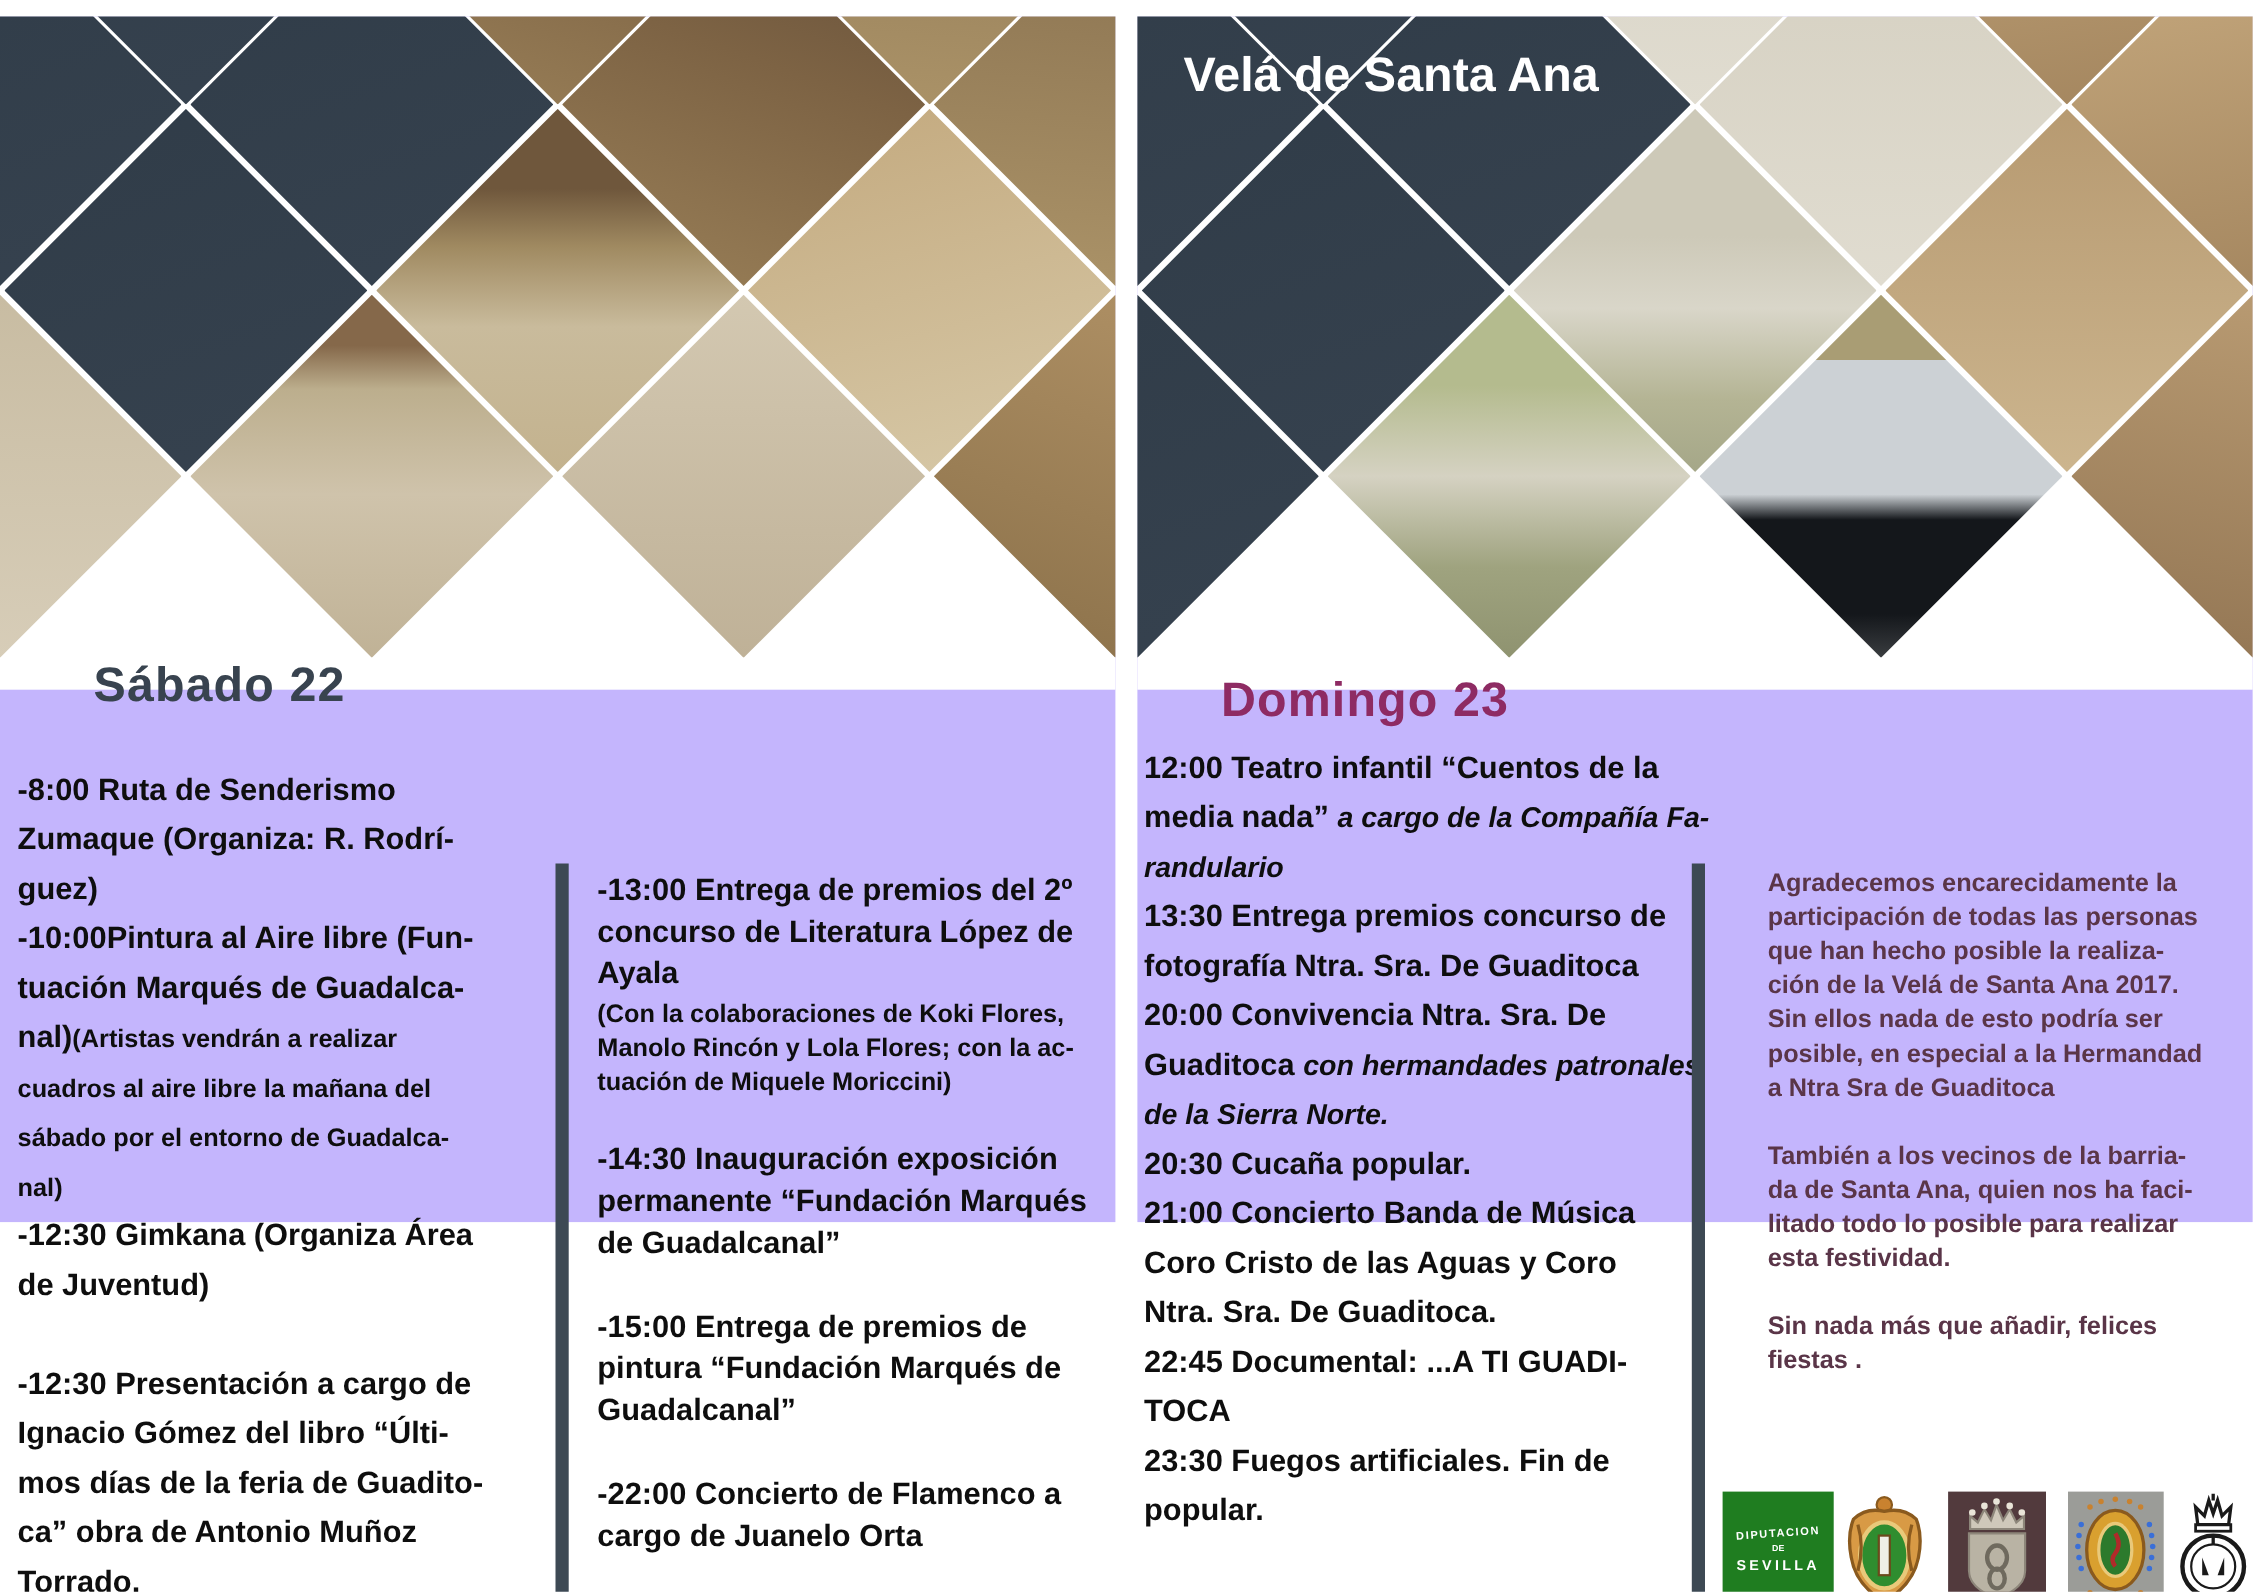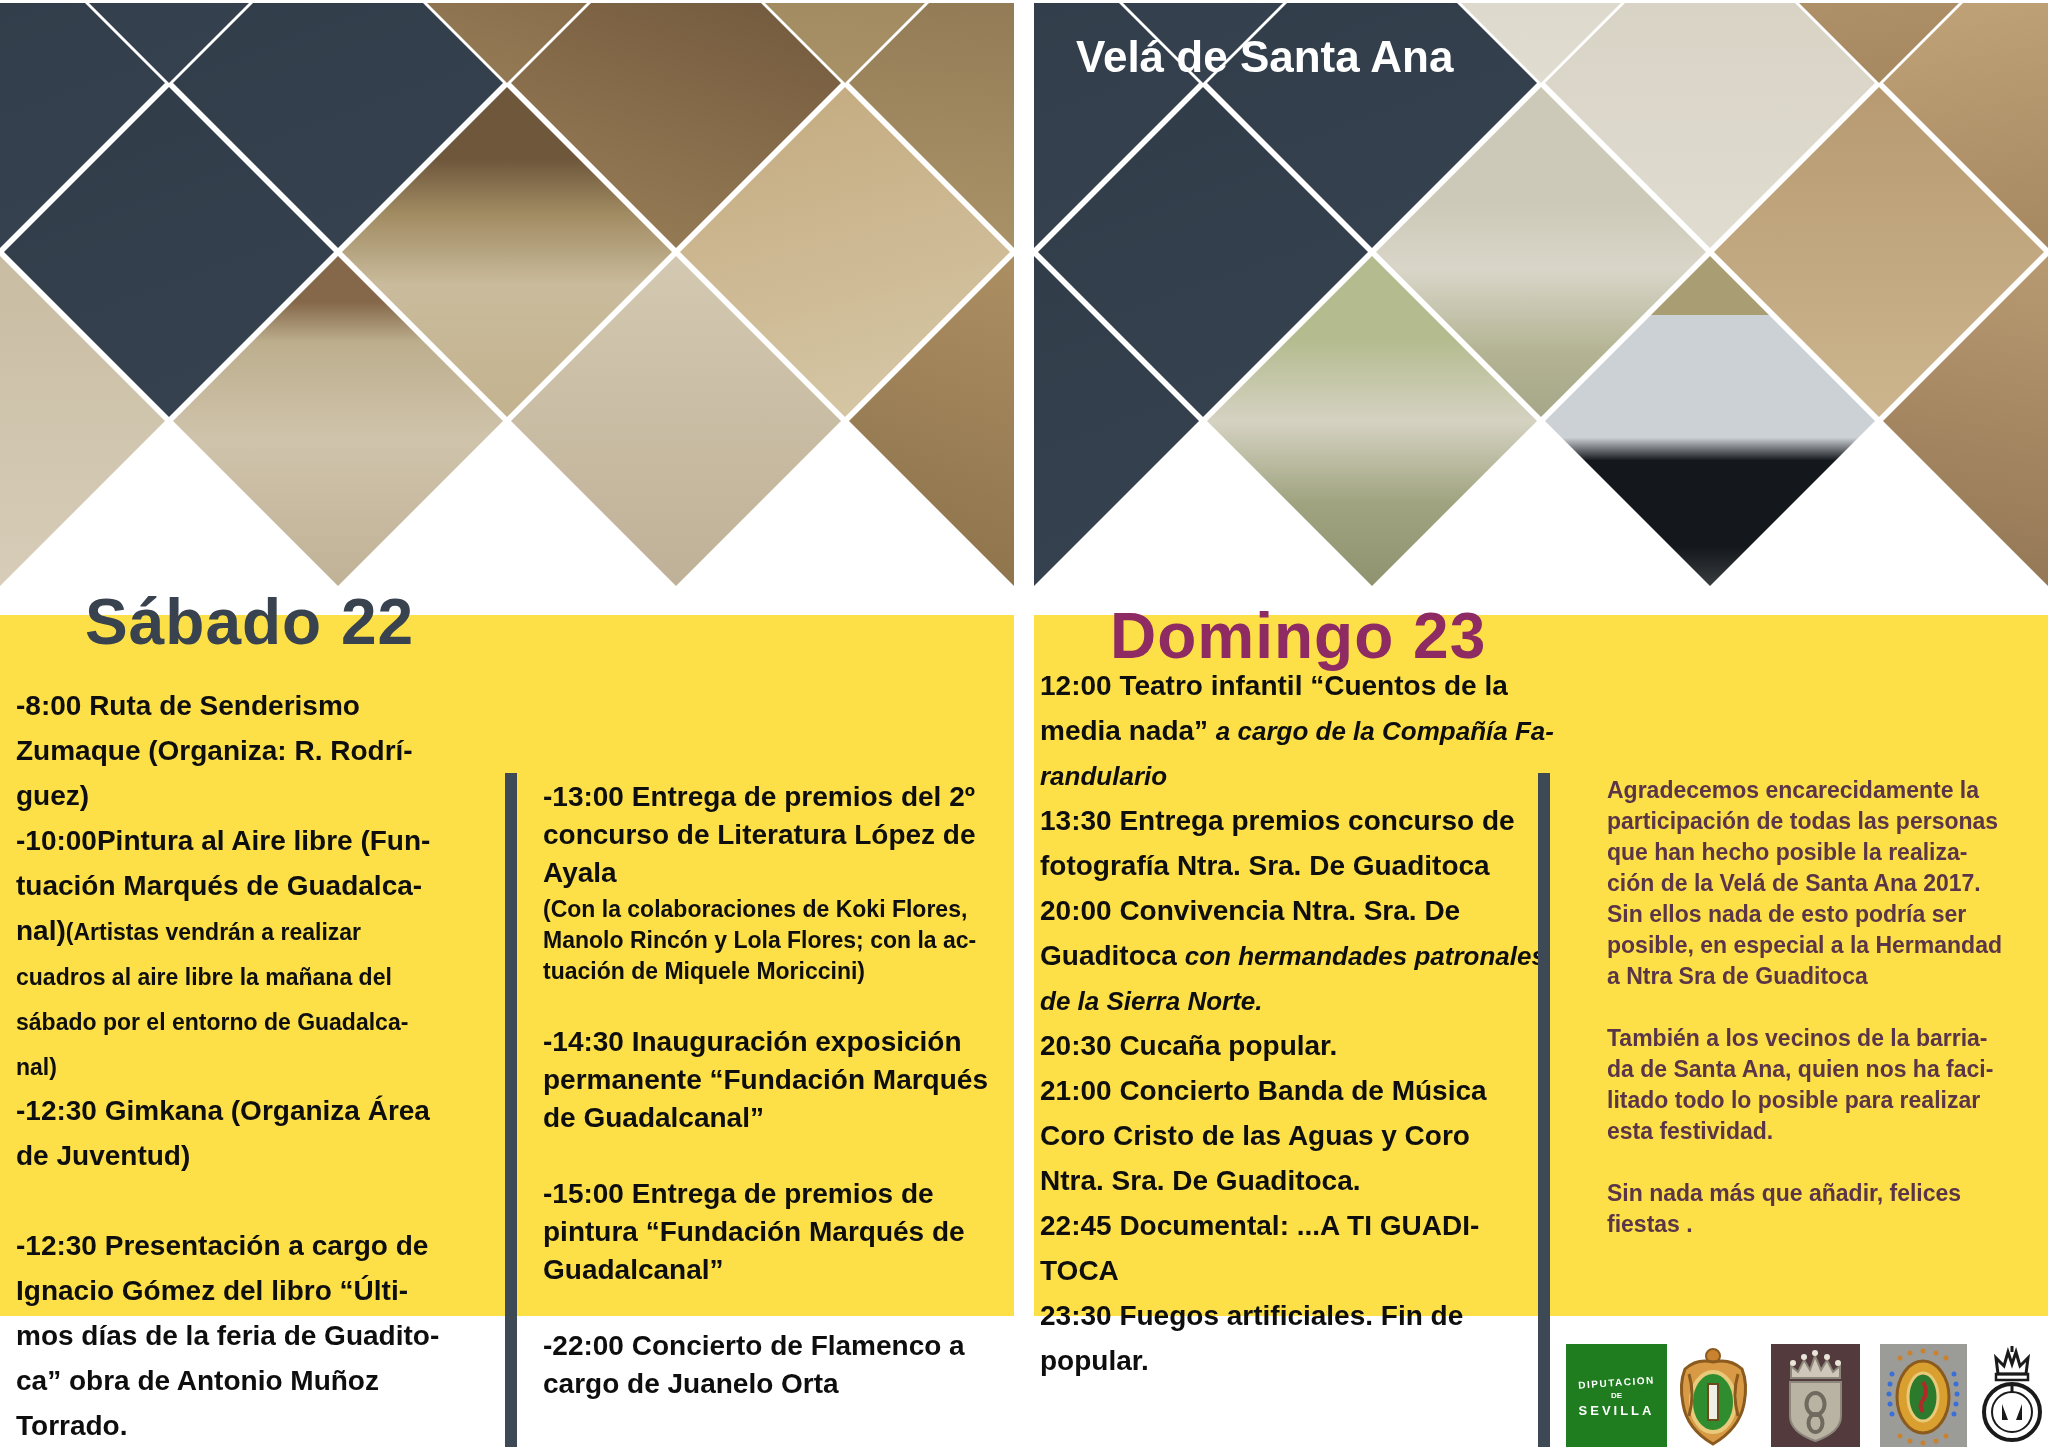--- a/index.html
+++ b/index.html
@@ -1,19 +1,19 @@
 <!DOCTYPE html>
 <html><head>
 <meta charset="utf-8">
 <style>
   html,body{margin:0;padding:0;background:#ffffff;}
   body{width:2048px;height:1447px;position:relative;overflow:hidden;
        font-family:"Liberation Sans","DejaVu Sans",sans-serif;-webkit-font-smoothing:antialiased;}
 
-  .page{position:absolute;top:3px;height:1313px;width:1014px;background:#fde047;}
+  .page{position:absolute;top:15px;height:1096px;width:1014px;background:#c4b5fd;}
   #page-left{left:0;}
   #page-right{left:1034px;}
 
   
   .banner{position:absolute;left:0;top:0;width:1014px;height:612px;overflow:hidden;background:#fff;}
   .dm{position:absolute;width:330px;height:330px;
       clip-path:polygon(50% 0,100% 50%,50% 100%,0 50%);}
   .t-dk    {background:linear-gradient(160deg,#303c48,#36424f);}
   .t-wood  {background:linear-gradient(200deg,#66503a 0%,#7d6344 40%,#9a8058 100%);}
   .t-wood2 {background:linear-gradient(185deg,#8a7250,#ab9368);}
@@ -28,21 +28,21 @@
   .t-dome  {background:linear-gradient(180deg,#cdc9b8 0 35%,#d9d6c9 55%,#b4b494 80%,#a5a788 100%);}
   .t-brick2{background:linear-gradient(180deg,#b79a71,#ccb58e);}
   .t-garch {background:linear-gradient(180deg,#b4bb8e 0 25%,#d5d2c2 50%,#9fa37f 75%,#8f9370 100%);}
   .t-chairs{background:linear-gradient(180deg,#a99d74 0 18%,#ccd1d5 18% 55%,#14171b 62% 88%,#3a3d40 100%);}
   .t-brick3{background:linear-gradient(190deg,#bb9d74,#927553);}
 
   .banner-title{position:absolute;left:42px;top:30px;z-index:6;color:#ffffff;
       font-size:44px;font-weight:bold;letter-spacing:0px;line-height:1.1;}
 
   
-  .day-heading{position:absolute;font-weight:bold;font-size:64px;line-height:1.1;letter-spacing:1px;}
+  .day-heading{position:absolute;font-weight:bold;font-size:44px;line-height:1.1;letter-spacing:1px;}
   #sabado-heading{left:85px;top:584px;color:#38434f;}
   #domingo-heading{left:76px;top:598px;color:#8e2b63;}
 
   
   .sched{position:absolute;color:#0e0e0e;font-weight:bold;}
   .sched .ln{white-space:nowrap;}
   .seg-b,.seg-s{vertical-align:baseline;}
 
   #l-col1{left:16px;top:680px;width:505px;font-size:28px;}
   #l-col1 .ln{line-height:45px;height:45px;}

